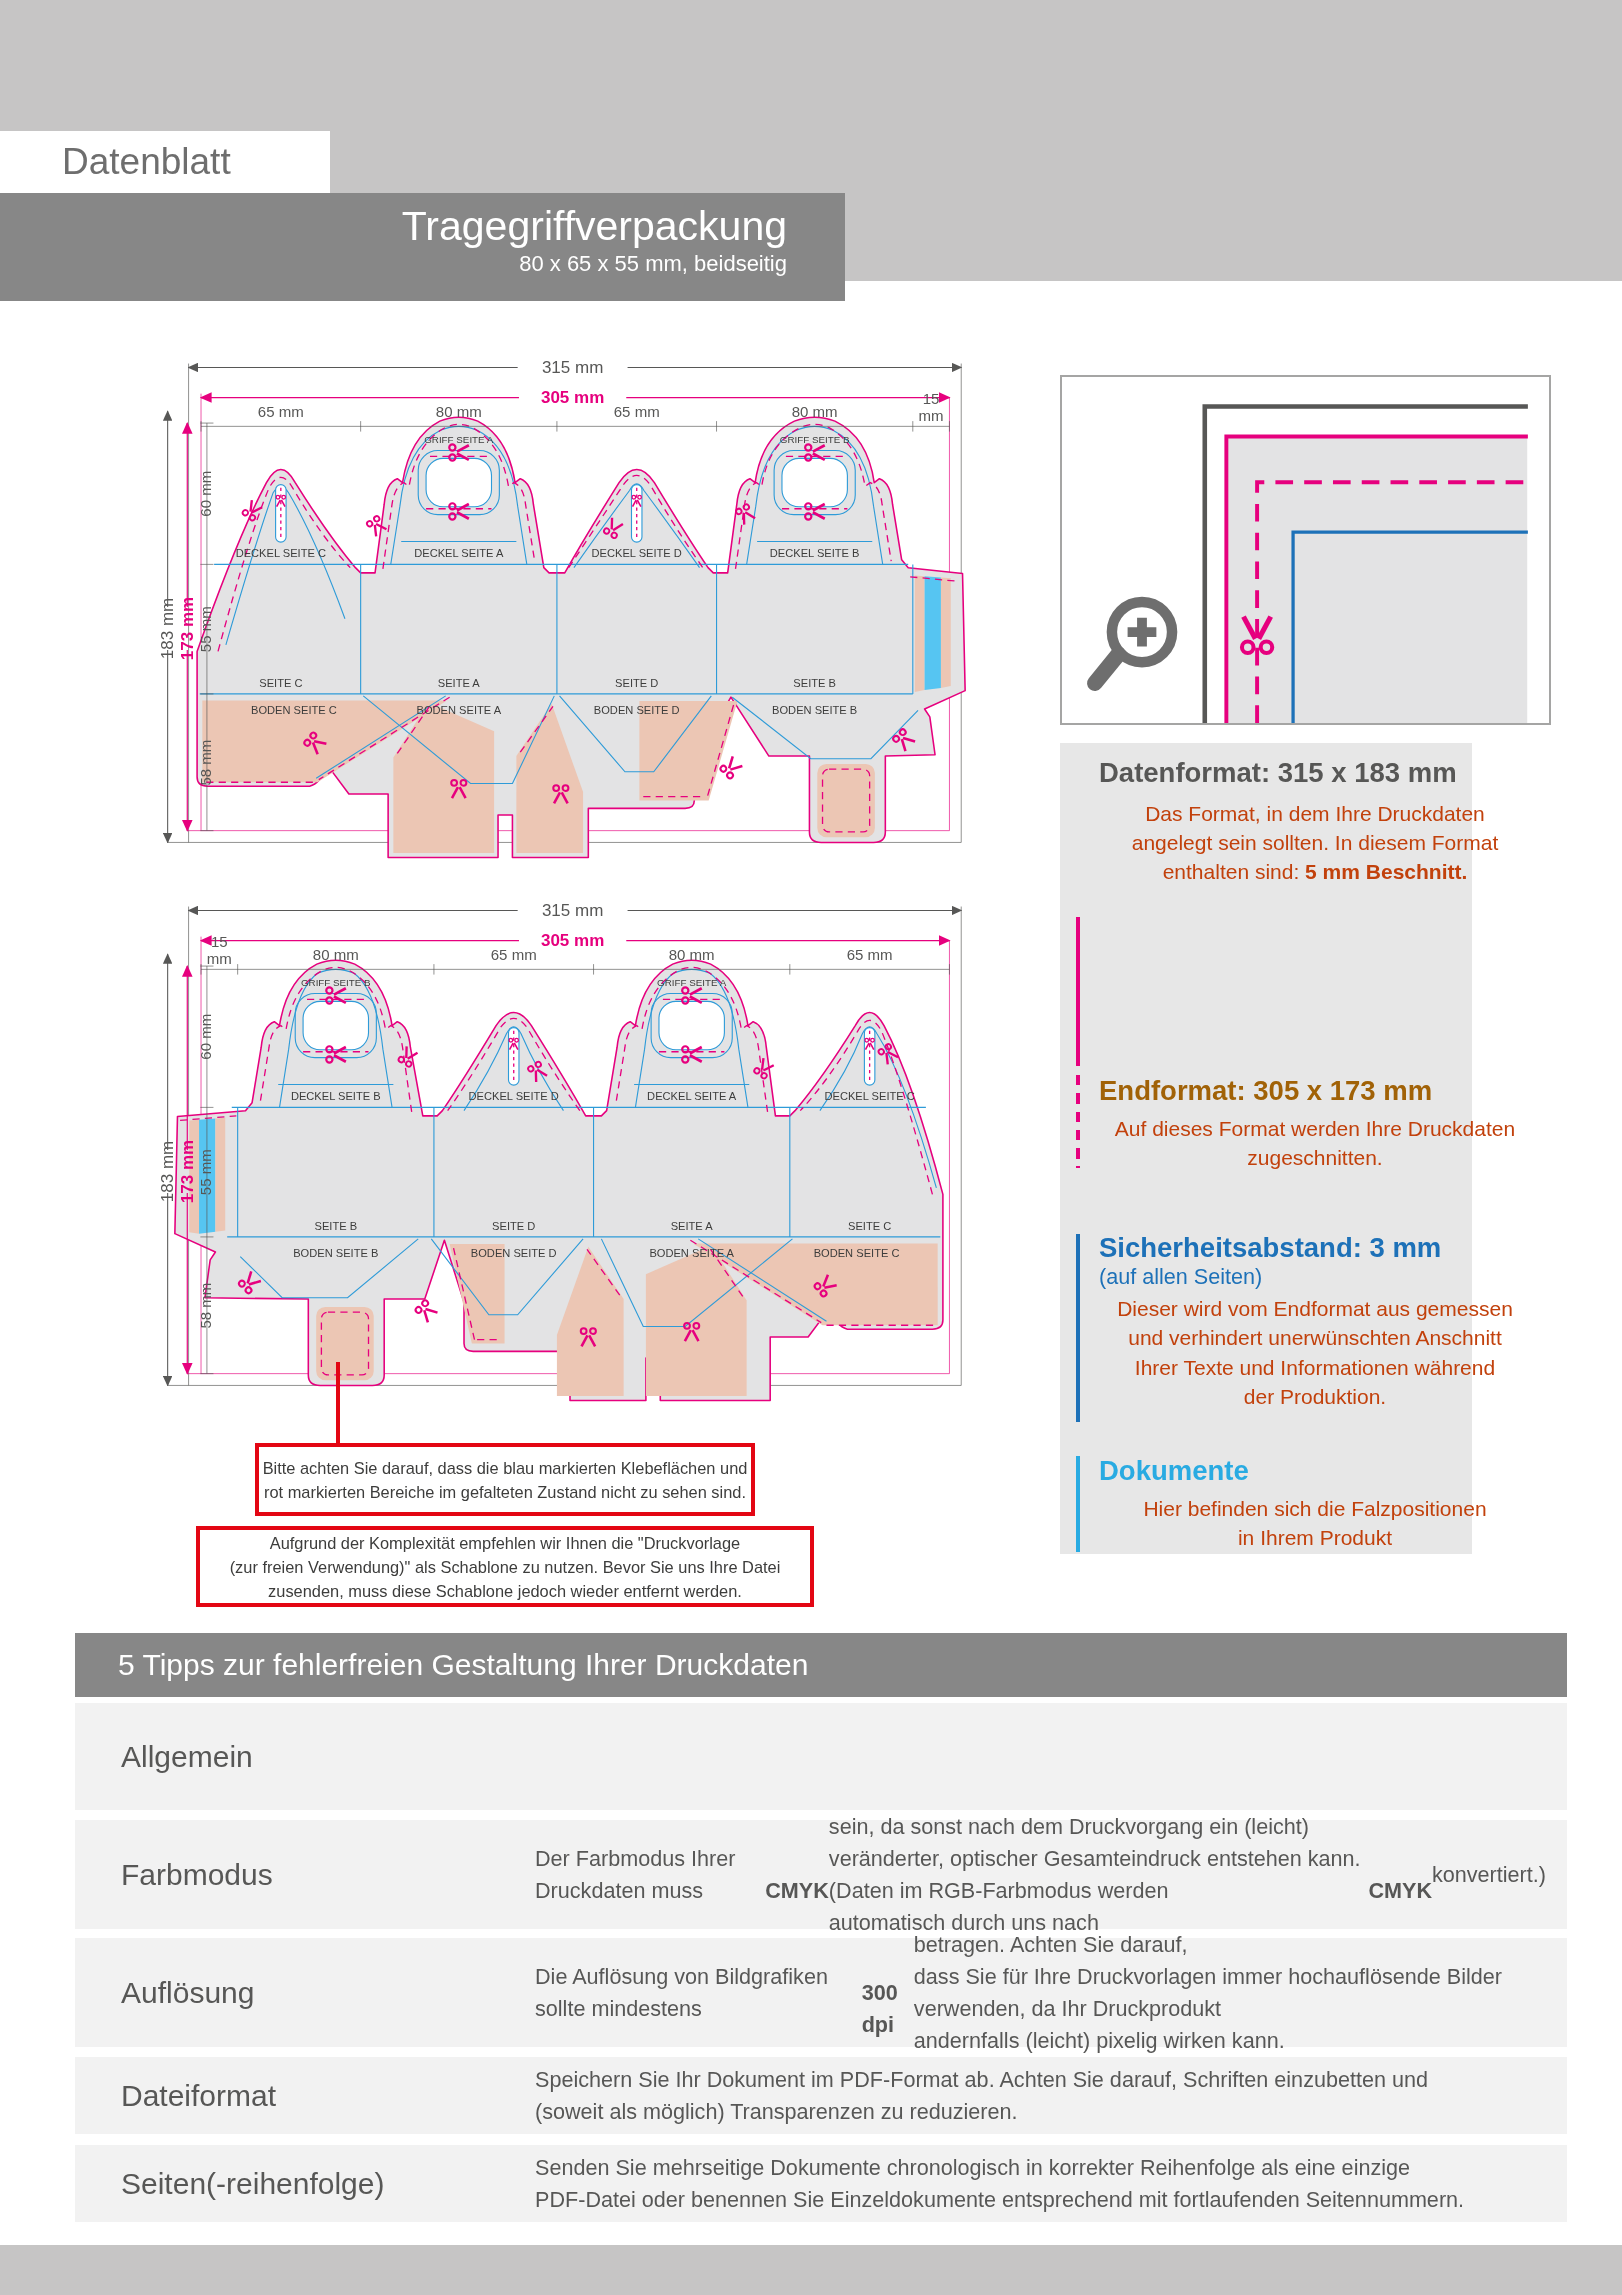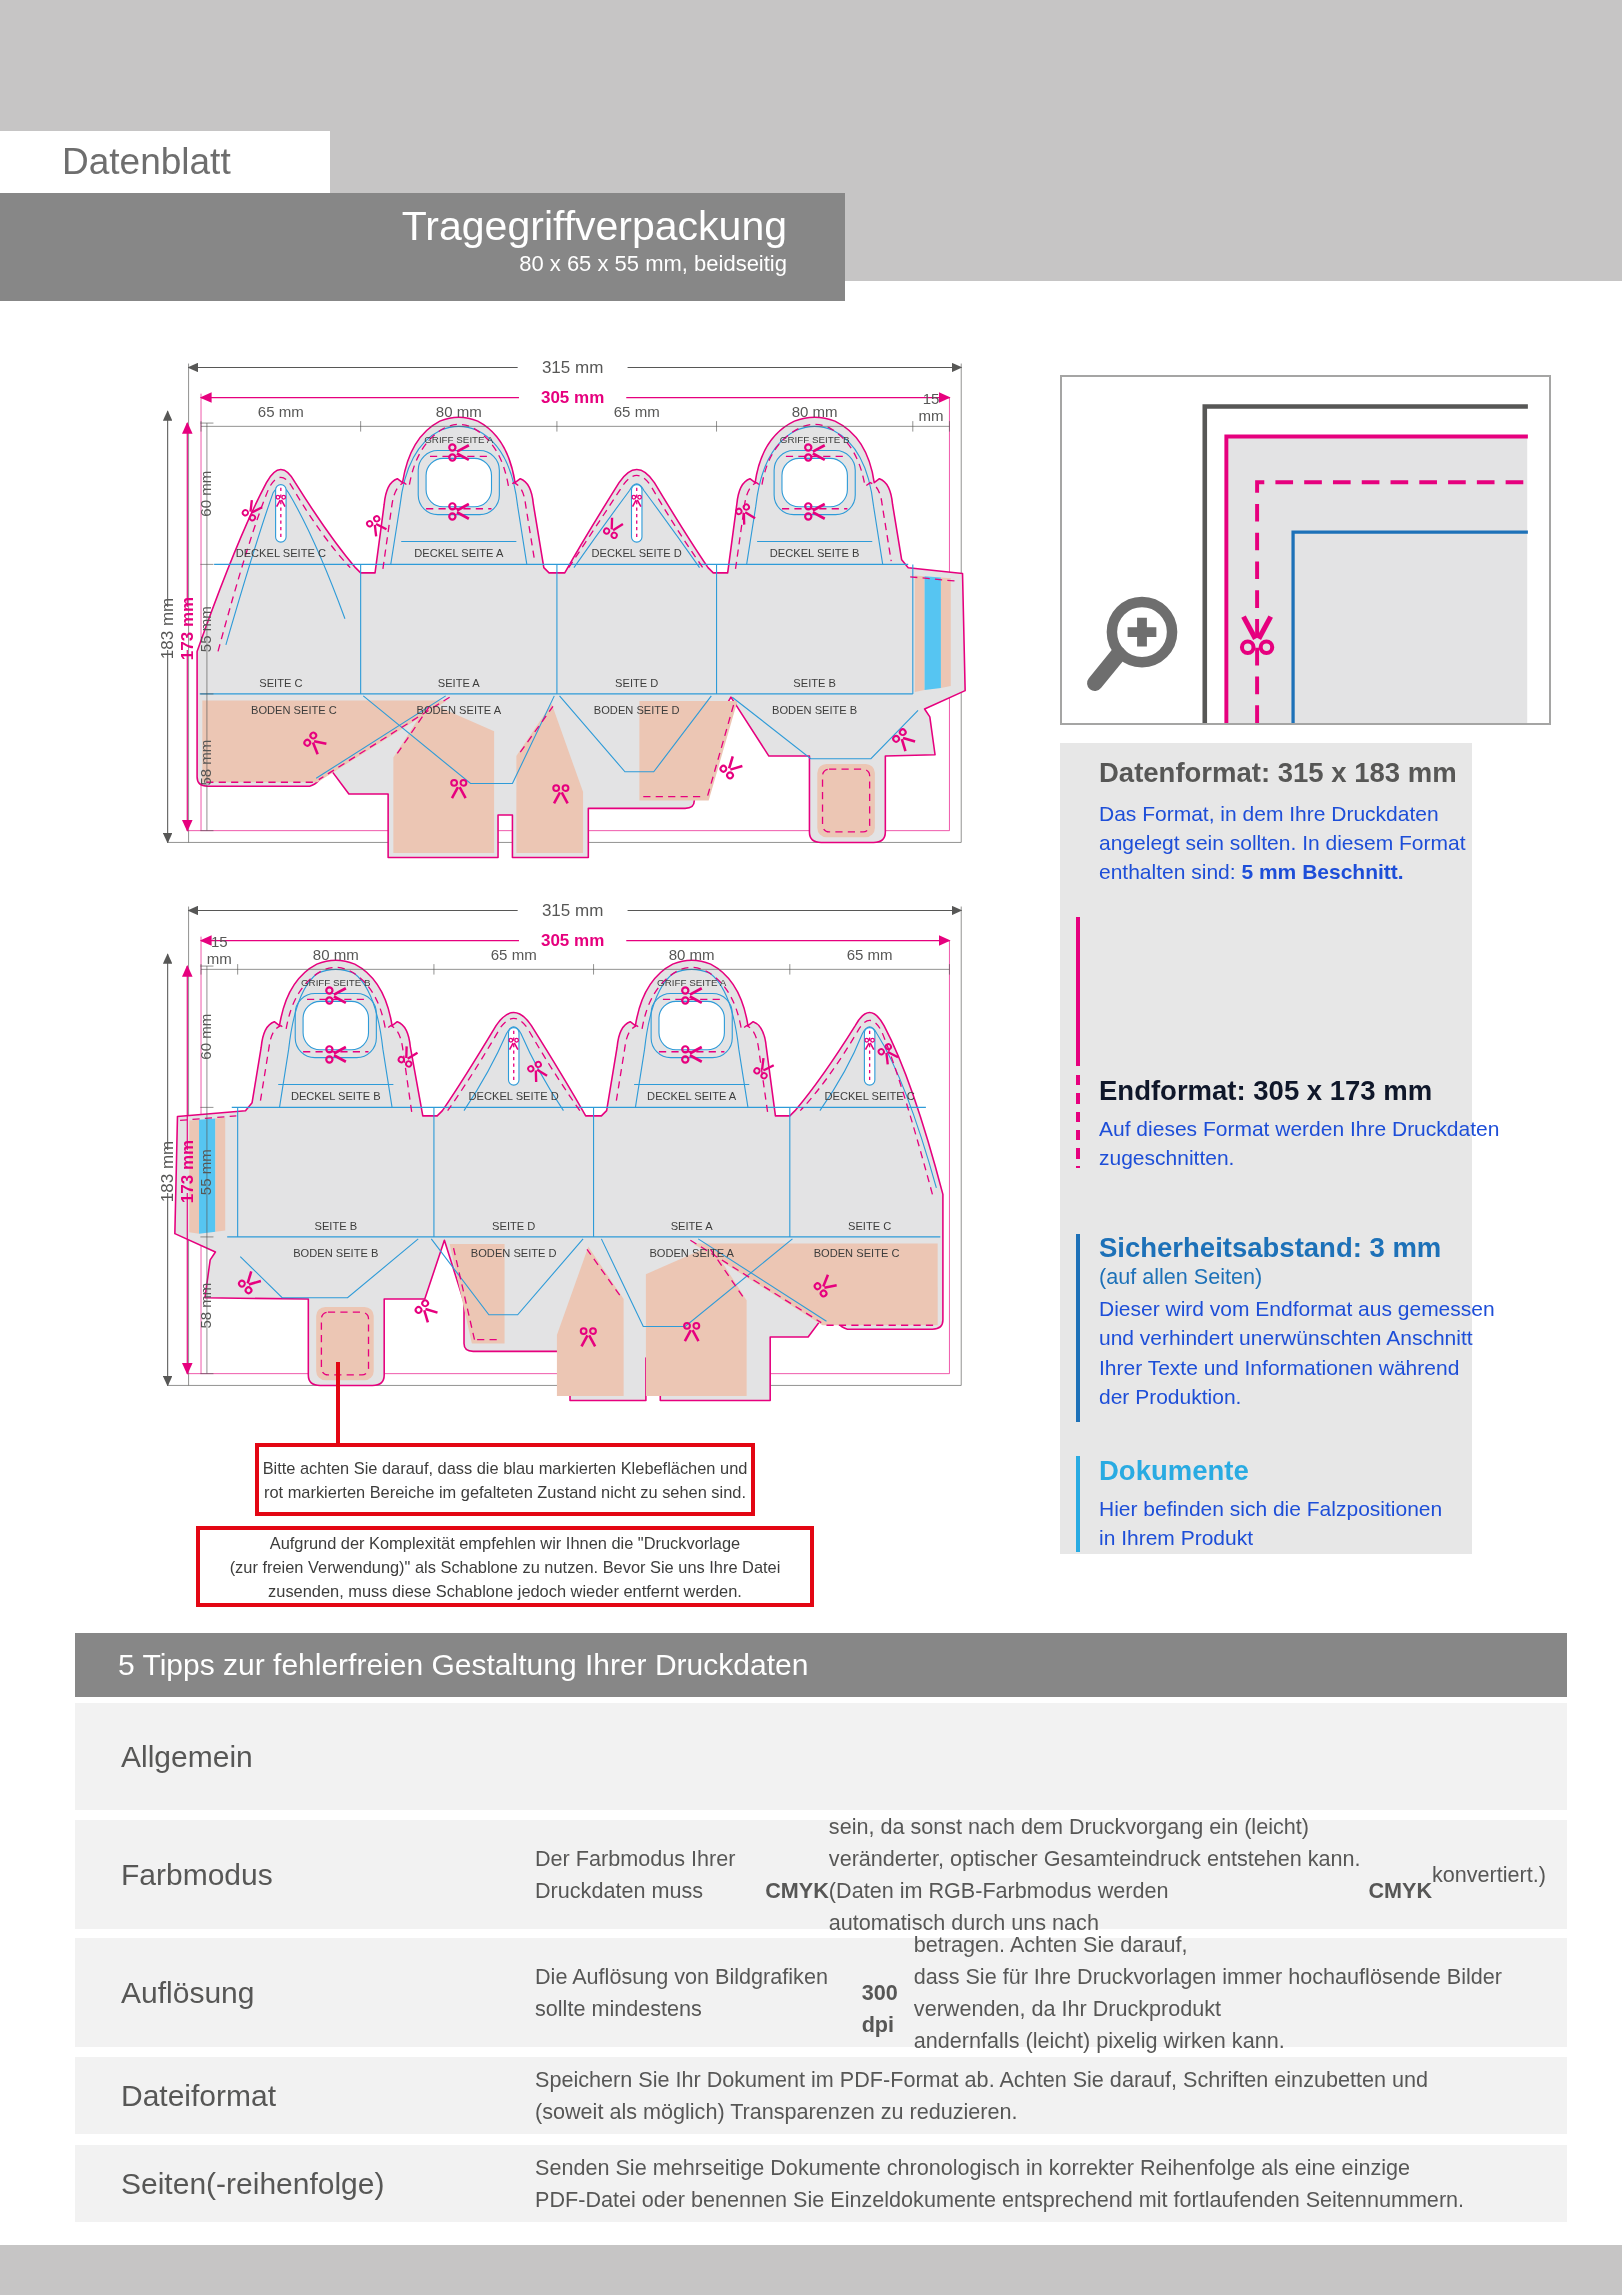--- a/index.html
+++ b/index.html
@@ -42,25 +42,25 @@
         white-space:pre-line;}
   .note1{left:255px;top:1443px;width:492px;height:65px;}
   .note2{left:196px;top:1526px;width:610px;height:73px;}
   
   .zoom-box{position:absolute;left:1060px;top:375px;width:487px;height:346px;background:#fff;
         border:2.6px solid #a5a5a4;}
   
   .legend-panel{position:absolute;left:1060px;top:743px;width:412px;height:811px;background:#e7e7e7;}
   .legend-sec{position:absolute;left:39px;width:432px;color:#575756;}
   .legend-h{font-size:27.5px;font-weight:bold;color:#575756;}
-  .legend-h.mag{color:#0f172a;}
+  .legend-h.mag{color:#a16207;}
   .legend-h.blu{color:#1d71b8;}
   .legend-h.cyn{color:#29abe2;}
   .legend-sub{font-size:21.6px;color:#1d71b8;}
-  .legend-body{font-size:21px;line-height:29.4px;white-space:pre-line;color:#1d4ed8;}
+  .legend-body{font-size:21px;line-height:29.4px;white-space:pre-line;color:#c2410c;text-align:center;}
   .vbar{position:absolute;width:4.6px;}
   .vbar.solid-mag{background:#e6007e;}
   .vbar.dash-mag{background:repeating-linear-gradient(180deg,#e6007e 0 10.5px,rgba(0,0,0,0) 10.5px 18.3px);}
   .vbar.solid-blu{background:#1d71b8;}
   .vbar.solid-cyn{background:#29abe2;}
   
   .tips-banner{position:absolute;left:75px;top:1633px;width:1492px;height:64px;background:#878787;
         color:#fff;font-size:30px;line-height:64px;}
   .tips-banner span{margin-left:43px;}
   .tip-row{position:absolute;left:75px;width:1492px;background:#f2f2f2;}

